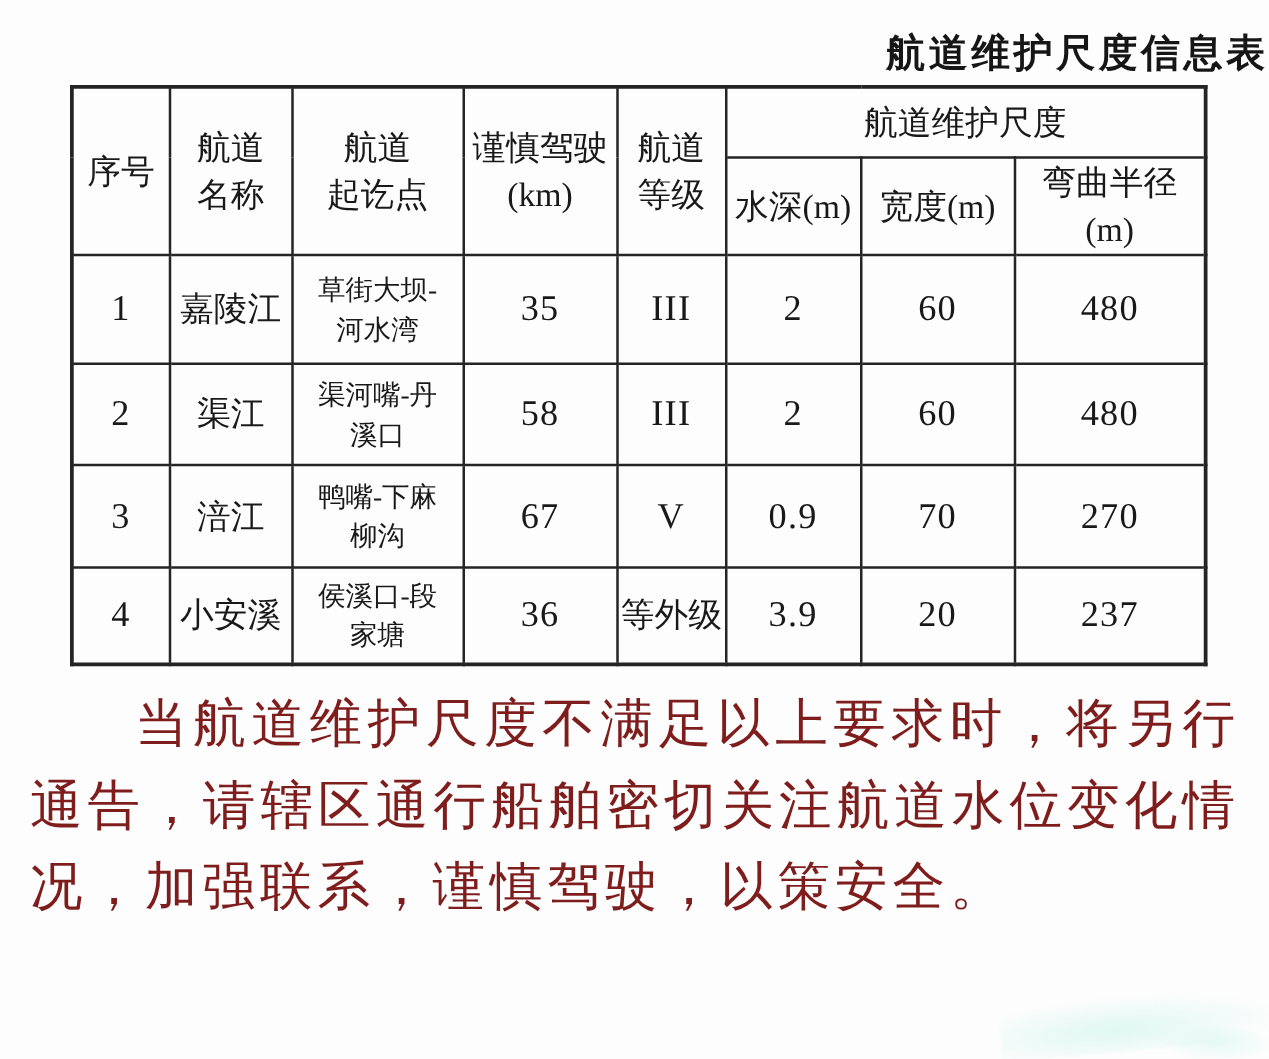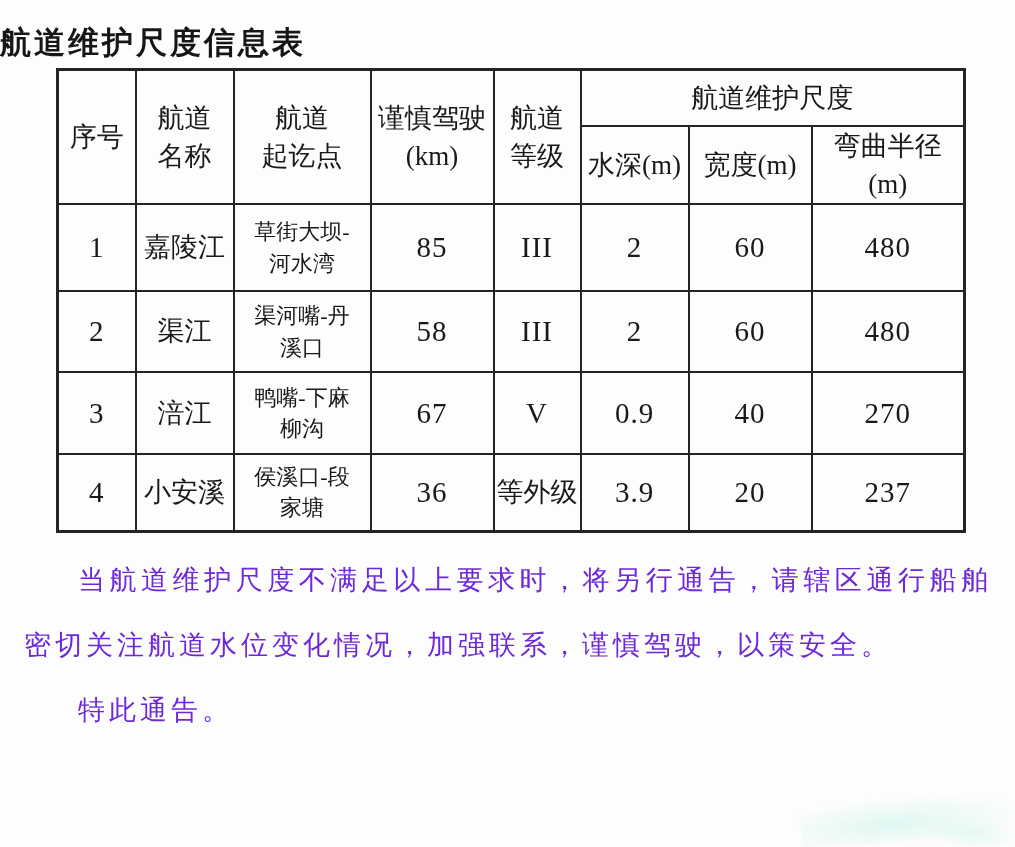--- a/index.html
+++ b/index.html
@@ -10,21 +10,21 @@
     width: 1015px;
     height: 847px;
     background: #fdfdfd;
     position: relative;
     overflow: hidden;
     font-family: "Liberation Serif", "DejaVu Serif", serif;
     color: #1c1c1c;
   }
   .page-title {
     margin: 22px 0 0 0;
-    text-align: left;
+    text-align: right;
     font-family: "Liberation Sans", "DejaVu Sans", sans-serif;
     font-weight: bold;
     font-size: 31px;
     letter-spacing: 3px;
     color: #161616;
   }
   table.info-table {
     position: absolute;
     left: 56px;
     top: 68px;
@@ -57,25 +57,25 @@
   }
   td.route {
     font-size: 22px;
     line-height: 1.35;
   }
   .body-text {
     position: absolute;
     left: 24px;
     top: 548px;
     width: 968px;
-    font-size: 27px;
+    font-size: 42px;
     line-height: 65px;
     letter-spacing: 4px;
     text-align: justify;
-    color: #6d28d9;
+    color: #7f1d1d;
   }
   .body-text p {
     margin: 0;
     text-indent: 2em;
   }
   .watermark {
     position: absolute;
     pointer-events: none;
   }
   .wm-a {
@@ -130,21 +130,21 @@
       <th>宽度(m)</th>
       <th>弯曲半径(m)</th>
     </tr>
   </thead>
   <tbody>
     <tr class="drow1">
       <td class="num">1</td>
       <td>嘉陵江</td>
       <td class="route preline">草街大坝-
 河水湾</td>
-      <td class="num">85</td>
+      <td class="num">35</td>
       <td class="num">III</td>
       <td class="num">2</td>
       <td class="num">60</td>
       <td class="num">480</td>
     </tr>
     <tr class="drow2">
       <td class="num">2</td>
       <td>渠江</td>
       <td class="route preline">渠河嘴-丹
 溪口</td>
@@ -155,36 +155,35 @@
       <td class="num">480</td>
     </tr>
     <tr class="drow3">
       <td class="num">3</td>
       <td>涪江</td>
       <td class="route preline">鸭嘴-下麻
 柳沟</td>
       <td class="num">67</td>
       <td class="num">V</td>
       <td class="num">0.9</td>
-      <td class="num">40</td>
+      <td class="num">70</td>
       <td class="num">270</td>
     </tr>
     <tr class="drow4">
       <td class="num">4</td>
       <td>小安溪</td>
       <td class="route preline">侯溪口-段
 家塘</td>
       <td class="num">36</td>
       <td>等外级</td>
       <td class="num">3.9</td>
       <td class="num">20</td>
       <td class="num">237</td>
     </tr>
   </tbody>
 </table>
 
 <div class="body-text">
   <p>当航道维护尺度不满足以上要求时，将另行通告，请辖区通行船舶密切关注航道水位变化情况，加强联系，谨慎驾驶，以策安全。</p>
-  <p>特此通告。</p>
 </div>
 
 <div class="watermark wm-a"></div>
 <div class="watermark wm-b"></div>
 
 </body></html>

